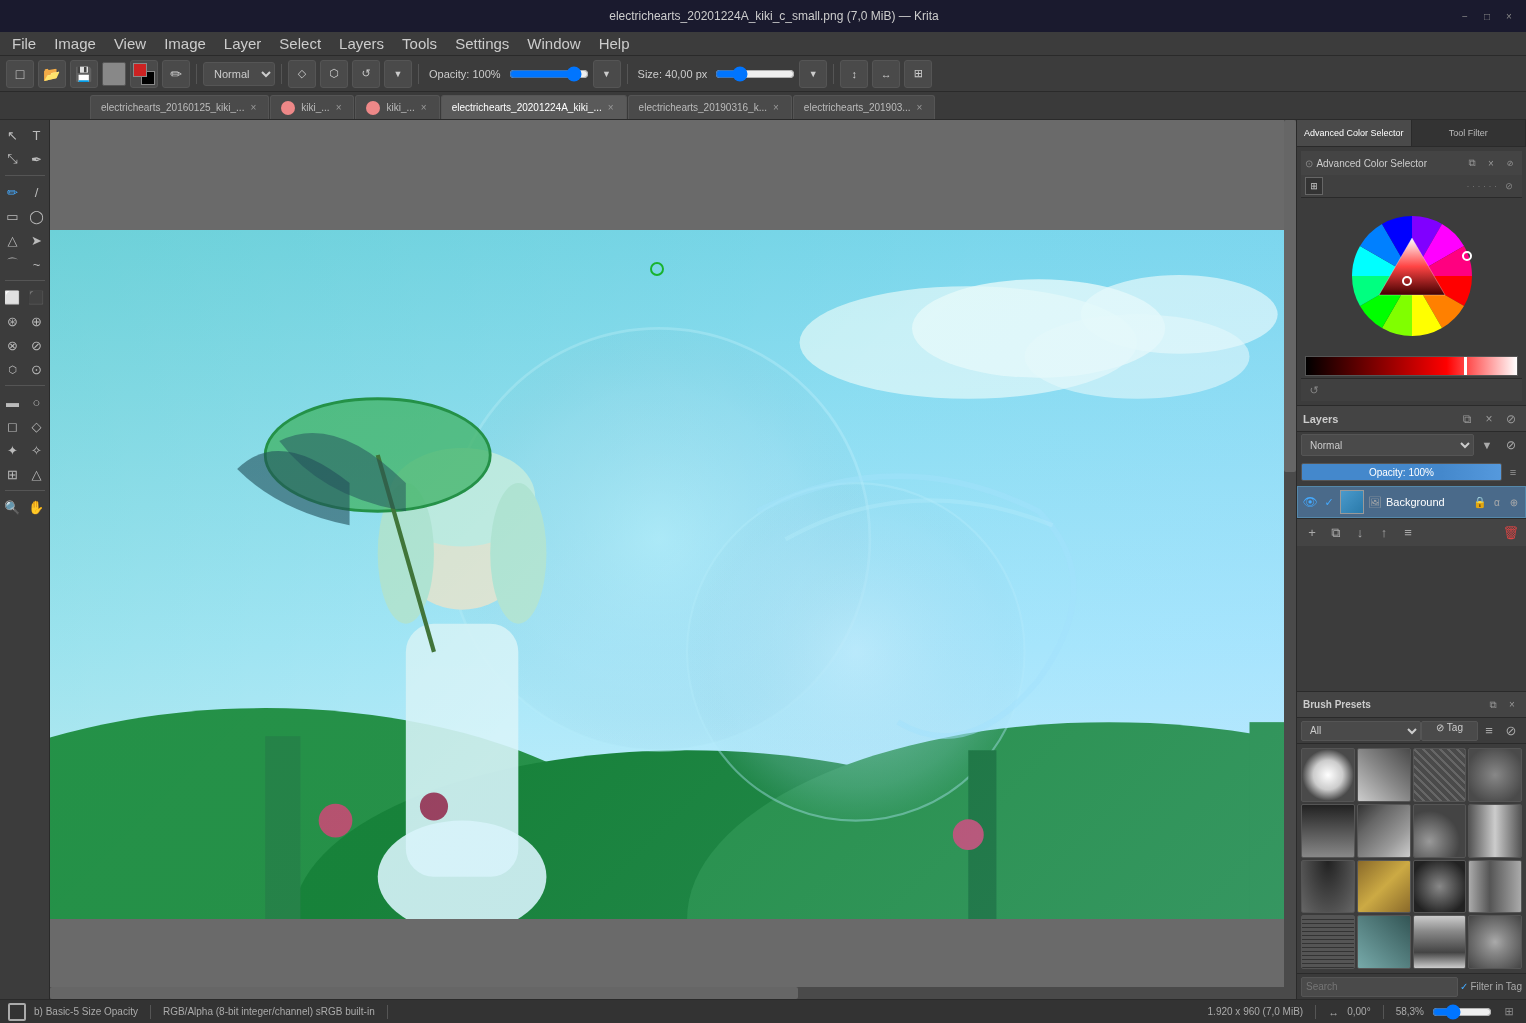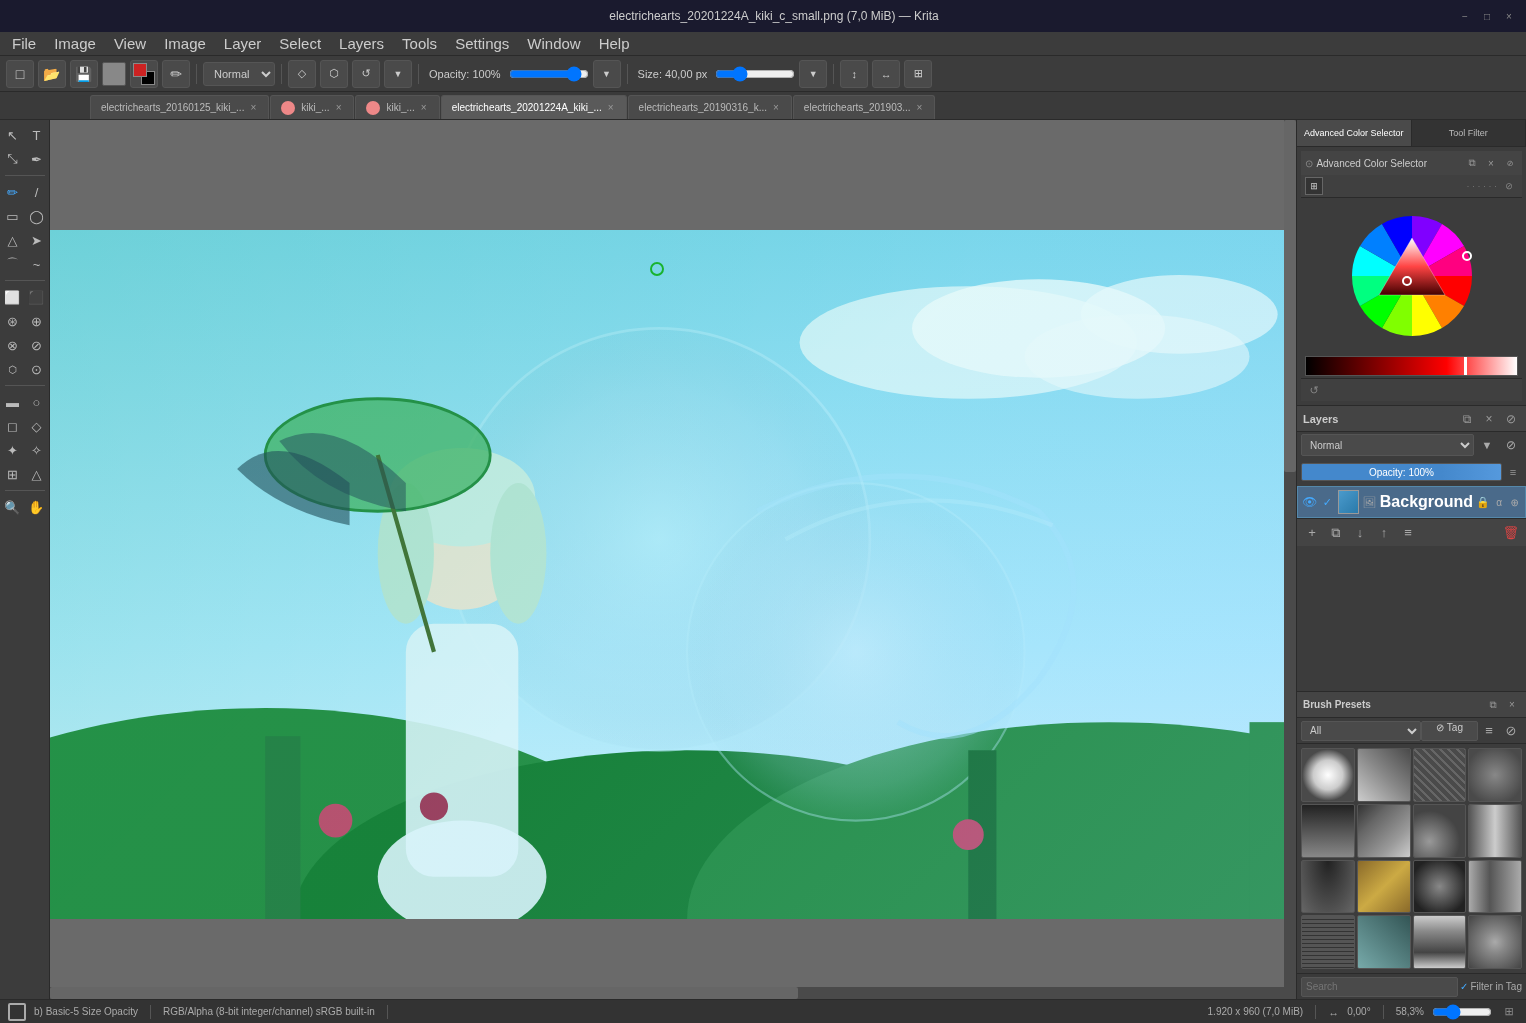--- a/index.html
+++ b/index.html
@@ -77,21 +77,21 @@
     .layers-title { font-size: 11px; color: #ccc; font-weight: bold; }
     .layers-header-controls { display: flex; gap: 4px; }
     .layers-opacity-row { display: flex; align-items: center; gap: 2px; padding: 2px 4px; height: 28px; }
     .layers-opacity-bar { flex: 1; height: 18px; background: linear-gradient(to right, #4488cc 70%, #5599dd 100%); border: 1px solid #555; border-radius: 2px; display: flex; align-items: center; justify-content: center; font-size: 10px; color: white; cursor: pointer; }
     .layers-menu-btn { width: 18px; height: 18px; display: flex; align-items: center; justify-content: center; color: #999; cursor: pointer; }
     .layer-item { display: flex; align-items: center; height: 32px; padding: 0 4px; background: #4a6a8a; gap: 3px; border: 1px solid #5588aa; }
     .layer-eye { width: 16px; height: 16px; display: flex; align-items: center; justify-content: center; cursor: pointer; }
     .layer-check { width: 16px; height: 16px; display: flex; align-items: center; justify-content: center; color: #4af; }
     .layer-thumb { width: 24px; height: 24px; background: #7ab; border: 1px solid #999; }
     .layer-icon { width: 16px; height: 16px; display: flex; align-items: center; justify-content: center; color: #aaa; }
-    .layer-name { flex: 1; font-size: 16px; color: #fff; font-weight: bold; }
+    .layer-name { flex: 1; font-size: 11px; color: #fff; font-weight: normal; }
     .layer-lock { width: 14px; height: 14px; display: flex; align-items: center; justify-content: center; color: #999; }
     .layers-bottom-toolbar { display: flex; align-items: center; padding: 2px 4px; gap: 2px; background: #444; border-top: 1px solid #2a2a2a; height: 28px; }
     .layers-tool-btn { width: 22px; height: 22px; display: flex; align-items: center; justify-content: center; cursor: pointer; color: #aaa; font-size: 13px; }
 
     
     #brush-panel { background: #3c3c3c; flex: 1; display: flex; flex-direction: column; border-top: 1px solid #2a2a2a; }
     .brush-header { display: flex; align-items: center; justify-content: space-between; padding: 2px 6px; background: #444; height: 26px; border-bottom: 1px solid #2a2a2a; }
     .brush-title { font-size: 10px; color: #ccc; font-weight: bold; }
     .brush-filter-row { display: flex; align-items: center; gap: 0; padding: 2px 4px; height: 26px; background: #3c3c3c; border-bottom: 1px solid #2a2a2a; }
     .brush-filter-input { flex: 1; background: #4a4a4a; border: 1px solid #555; color: #ccc; height: 20px; padding: 0 4px; font-size: 10px; border-radius: 2px; }

